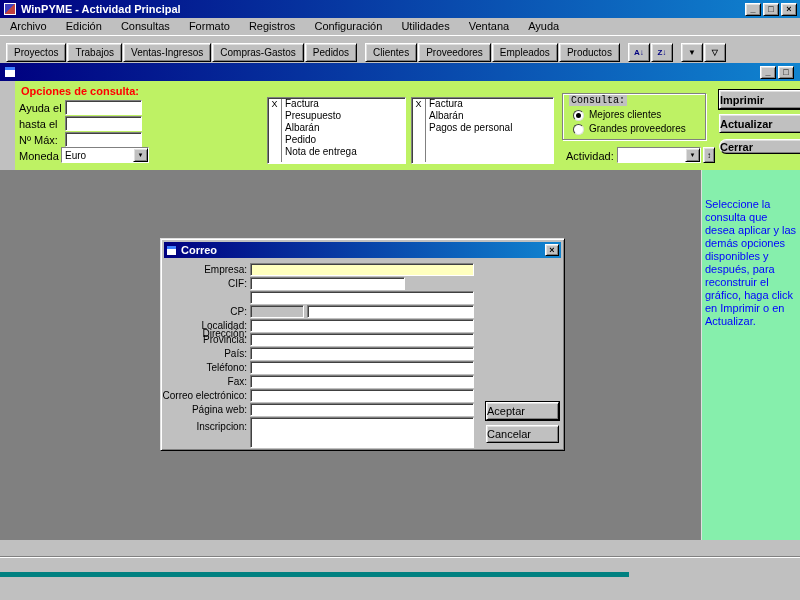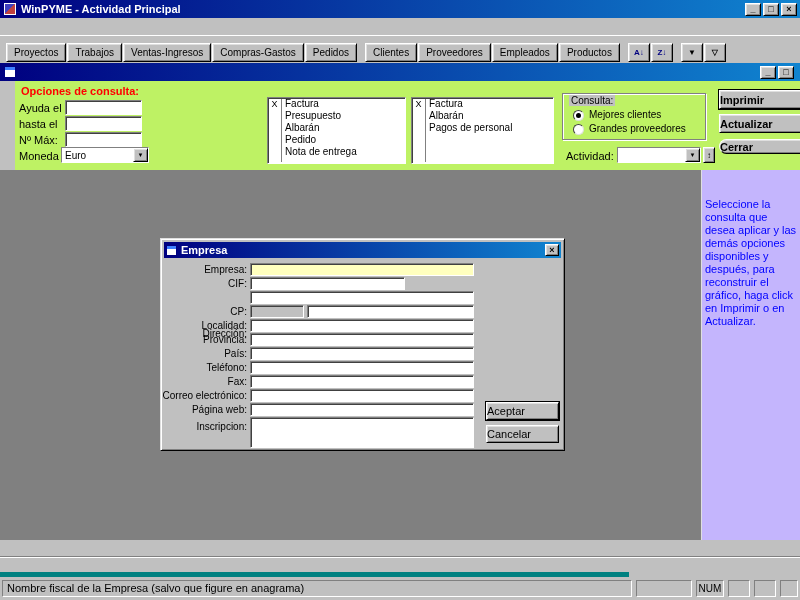--- a/index.html
+++ b/index.html
@@ -72,20 +72,31 @@
         </span>
       <span class="winbtn raised">
           <span>□</span>
         </span>
       <span class="winbtn raised">
           <span>×</span>
         </span>
     </span>
   </div>
 
+  <div class="abs" style="left:0;top:18px;width:800px;height:17px;padding-left:2px;">
+    <span class="menu-item">Archivo</span>
+    <span class="menu-item">Edición</span>
+    <span class="menu-item">Consultas</span>
+    <span class="menu-item">Formato</span>
+    <span class="menu-item">Registros</span>
+    <span class="menu-item">Configuración</span>
+    <span class="menu-item">Utilidades</span>
+    <span class="menu-item">Ventana</span>
+    <span class="menu-item">Ayuda</span>
+  </div>
 
   <div class="abs" style="left:0;top:35px;width:800px;height:27px;border-top:1px solid #ffffff;display:flex;align-items:flex-end;padding-left:6px;">
     <span class="tbtn raised">
         <span>Proyectos</span>
       </span>
     <span class="tbtn raised">
         <span>Trabajos</span>
       </span>
     <span class="tbtn raised">
         <span>Ventas-Ingresos</span>
@@ -189,21 +200,21 @@
         <span class="lb-mark"></span>
         <span class="lb-label">Albarán</span>
       </div>
       <div class="lb-row">
         <span class="lb-mark"></span>
         <span class="lb-label">Pagos de personal</span>
       </div>
     </div>
 
     <div class="abs etched" style="left:547px;top:12px;width:144px;height:47px;">
-      <span class="abs" style="left:6px;top:1px;font-size:10px;background:#c0c0c0;padding:0 2px;">Consulta:</span>
+      <span class="abs" style="left:6px;top:1px;font-size:10px;background:#c0c0c0;padding:0 2px;font-family:Liberation Mono, monospace;">Consulta:</span>
       <span class="radio checked" style="left:10px;top:16px;"></span>
       <span class="radio-label" style="left:26px;top:15px;">Mejores clientes</span>
       <span class="radio" style="left:10px;top:30px;"></span>
       <span class="radio-label" style="left:26px;top:29px;">Grandes proveedores</span>
     </div>
 
     <span class="abs" style="left:551px;top:69px;">Actividad:</span>
     <div class="abs combo" style="left:602px;top:66px;width:84px;height:16px;">
       <span class="combo-text"></span>
       <span class="combo-btn raised">
@@ -220,28 +231,28 @@
     <div class="abs raised action-btn" style="left:704px;top:33px;width:92px;height:19px;">
         <span>Actualizar</span>
       </div>
     <div class="abs raised action-btn" style="left:704px;top:58px;width:92px;height:15px;border-radius:9px;">
         <span>Cerrar</span>
       </div>
   </div>
 
   <div class="abs" style="left:0;top:170px;width:701px;height:370px;background:#808080;"></div>
 
-  <div class="abs" style="left:701px;top:170px;width:99px;height:370px;background:#c4b5fd;border-left:1px solid #dfdfdf;">
+  <div class="abs" style="left:701px;top:170px;width:99px;height:370px;background:#86efac;border-left:1px solid #dfdfdf;">
     <div class="abs" style="left:3px;top:28px;width:93px;color:#0000ff;font-size:11px;line-height:13px;">Seleccione la consulta que desea aplicar y las demás opciones disponibles y después, para reconstruir el gráfico, haga click en Imprimir o en Actualizar.</div>
   </div>
 
   <div class="abs" style="left:160px;top:238px;width:405px;height:213px;background:#c0c0c0;border:1px solid;border-color:#dfdfdf #000 #000 #dfdfdf;box-shadow:inset 1px 1px 0 #fff, inset -1px -1px 0 #808080;">
     <div class="abs titlebar" style="left:3px;top:3px;width:397px;height:16px;">
       <span style="width:11px;height:11px;margin-left:2px;background:#fff;border:1px solid #000080;box-shadow:inset 0 3px 0 #4080ff;flex:none;"></span>
-      <span style="margin-left:4px;font-size:11px;">Empresa</span>
+      <span style="margin-left:4px;font-size:11px;">Correo</span>
       <span class="winbtn raised" style="margin-left:auto;margin-right:2px;width:14px;height:12px;">
           <span>×</span>
         </span>
     </div>
 
     <span class="dlg-label" style="left:0;top:24px;">Empresa:</span>
     <input class="dlg-input field" style="left: 89px; top: 24px; width: 224px; background: rgb(255, 255, 190);" value="">
 
     <span class="dlg-label" style="left:0;top:38px;">CIF:</span>
     <input class="dlg-input field" style="left: 89px; top: 38px; width: 155px;" value="">
@@ -283,22 +294,14 @@
     <div class="abs raised action-btn" style="left:325px;top:186px;width:73px;height:18px;font-weight:normal;">
         <span>Cancelar</span>
       </div>
   </div>
 
   <div class="abs" style="left:0;top:540px;width:800px;height:33px;background:#c0c0c0;">
     <div class="abs" style="left:0;top:16px;width:800px;height:2px;border-top:1px solid #808080;border-bottom:1px solid #ffffff;"></div>
   </div>
   <div class="abs" style="left:0;top:572px;width:629px;height:5px;background:#008080;"></div>
 
-  <div class="abs" style="left:0;top:577px;width:800px;height:23px;background:#c0c0c0;">
-    <div class="status-panel" style="left:2px;width:630px;padding-left:4px;"><span>Nombre fiscal de la Empresa (salvo que figure en anagrama)</span></div>
-    <div class="status-panel" style="left:636px;width:56px;"></div>
-    <div class="status-panel" style="left:696px;width:28px;text-align:center;font-size:10px;"><span>NUM</span></div>
-    <div class="status-panel" style="left:728px;width:22px;"></div>
-    <div class="status-panel" style="left:754px;width:22px;"></div>
-    <div class="status-panel" style="left:780px;width:18px;"></div>
-  </div>
 
 </div>
 
 </body></html>

